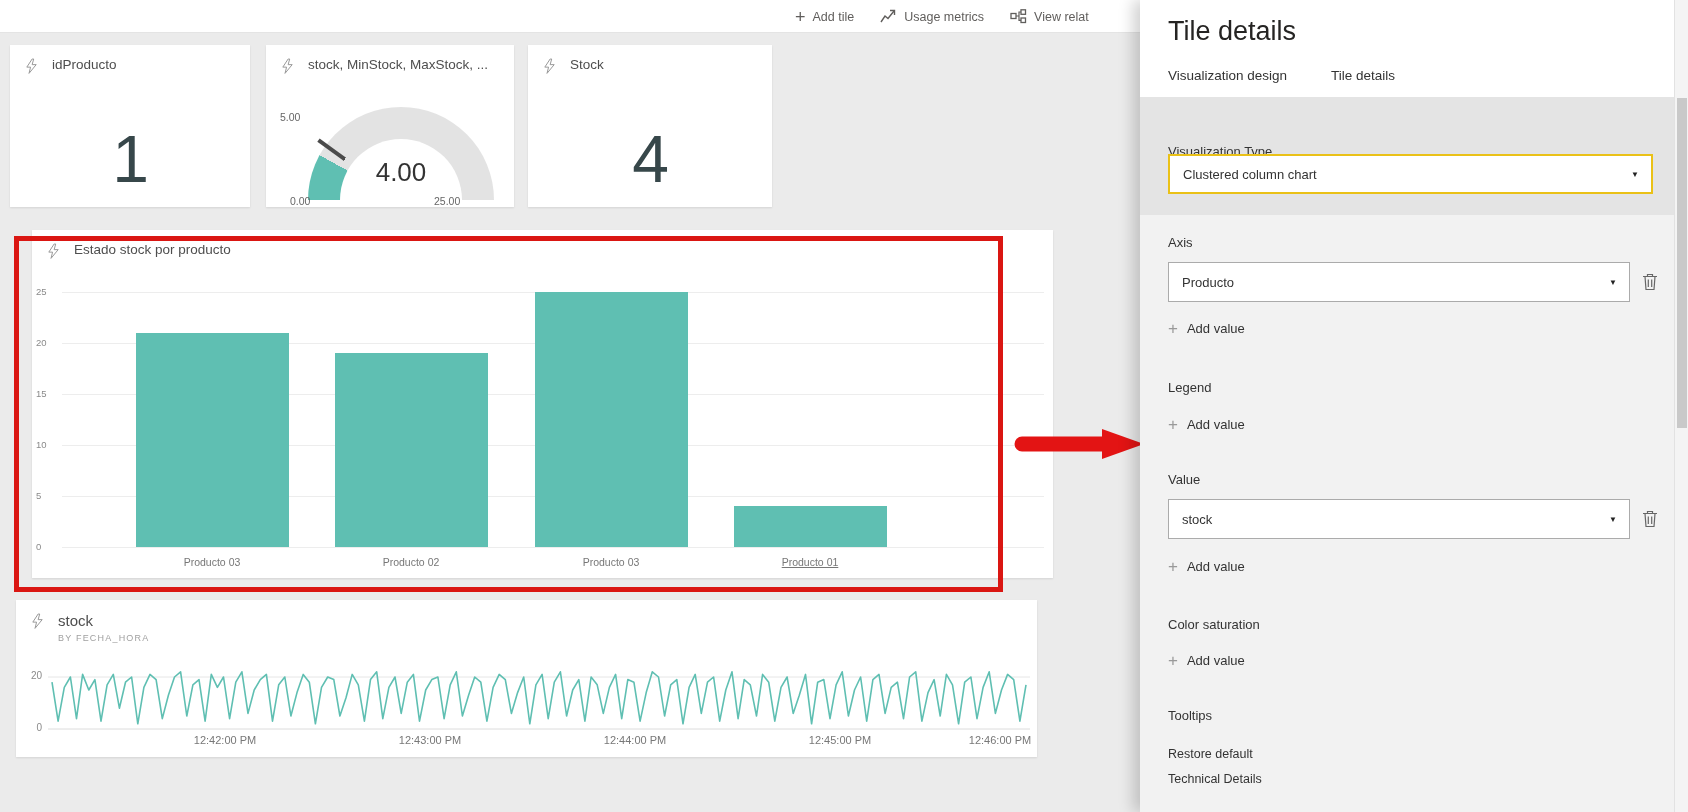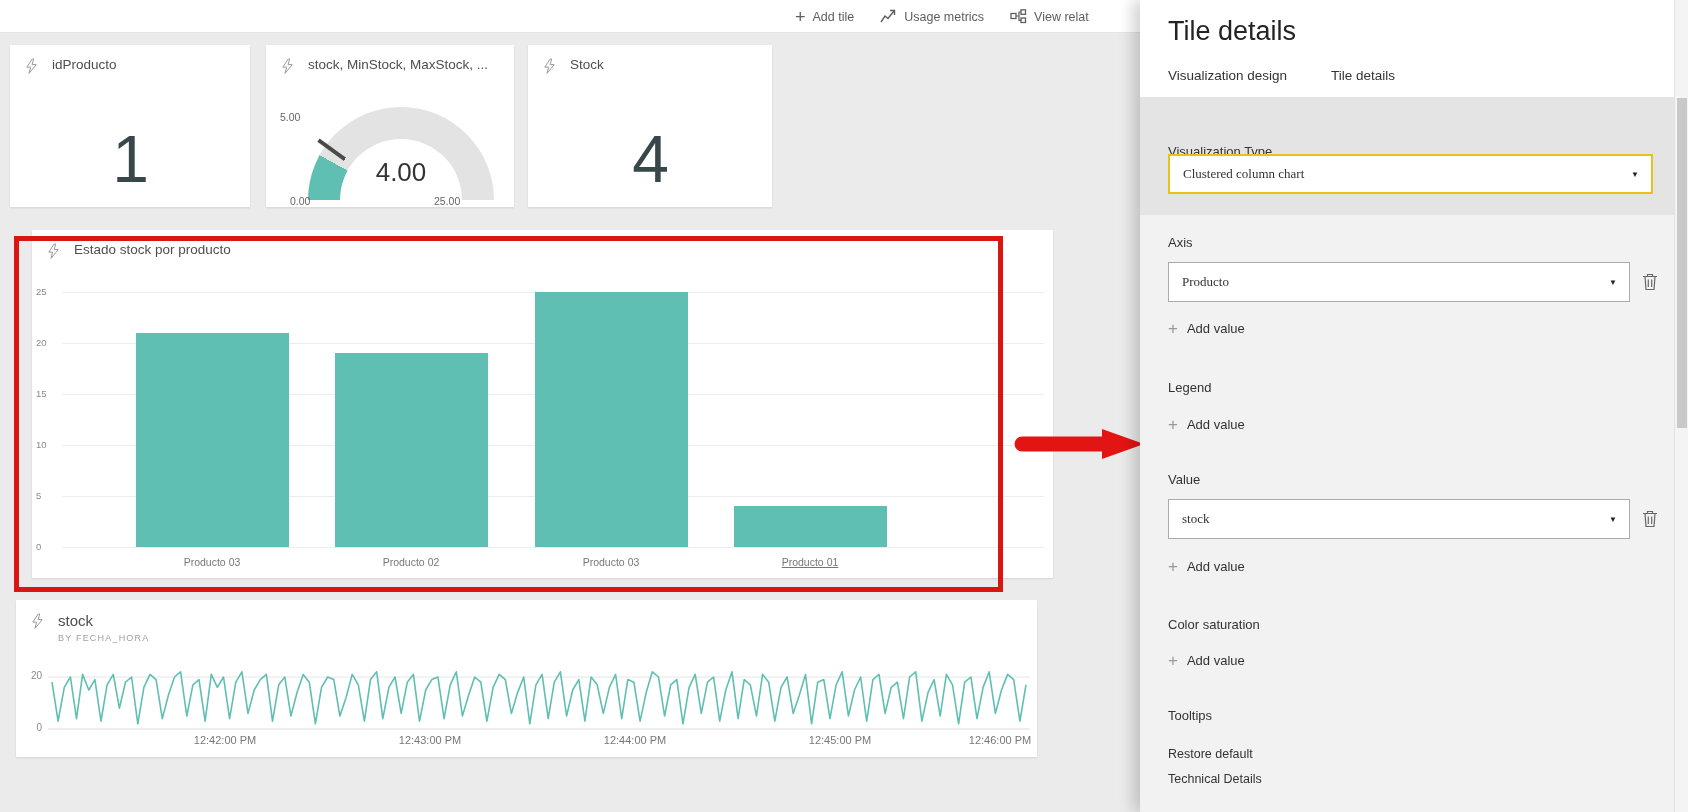--- a/index.html
+++ b/index.html
@@ -58,21 +58,21 @@
   .panel-header { position:absolute; left:0; top:0; width:100%; height:97px; background:#fff; }
   .panel-title { position:absolute; left:28px; top:16px; font-size:27px; color:#252423; font-weight:400; }
   .panel-tabs { position:absolute; left:28px; top:68px; display:flex; gap:44px; }
   .panel-tab { font-size:13.5px; color:#333; padding-bottom:14px; cursor:pointer; }
   .panel-tab.active { border-bottom:3px solid #f2c80f; }
   .viz-band { position:absolute; left:0; top:97px; width:536px; height:118px; background:#e4e4e4; }
   .field-label { position:absolute; left:28px; font-size:13px; color:#333; }
   .dropdown { position:absolute; left:28px; height:40px; background:#fff; display:flex; align-items:center; cursor:pointer; }
   .dropdown-yellow { width:485px; border:2px solid #eac117; }
   .dropdown-gray { width:462px; border:1px solid #ababab; }
-  .dropdown-text { font-size:13px; color:#333; padding-left:13px; flex:1;font-family:Liberation Serif, serif; }
+  .dropdown-text { font-size:13px; color:#333; padding-left:13px; flex:1; }
   .dropdown-caret { font-size:8px; color:#222; padding-right:12px; }
   .trash-btn { position:absolute; left:502px; width:20px; height:22px; cursor:pointer; }
   .add-value { position:absolute; left:28px; display:flex; align-items:center; gap:9px; cursor:pointer; }
   .add-value .plus { font-size:17px; font-weight:300; color:#999; line-height:1; }
   .add-value .txt { font-size:13px; color:#333; }
   .panel-link { position:absolute; left:28px; font-size:12.5px; color:#333; cursor:pointer; }
 
   .scrollbar { position:absolute; left:1674px; top:0; width:14px; height:812px; background:#f4f4f4; border-left:1px solid #e2e2e2; z-index:12; }
   .scroll-thumb { position:absolute; left:2px; width:10px; background:#c9c9c9; border-radius:0; }
 </style>

